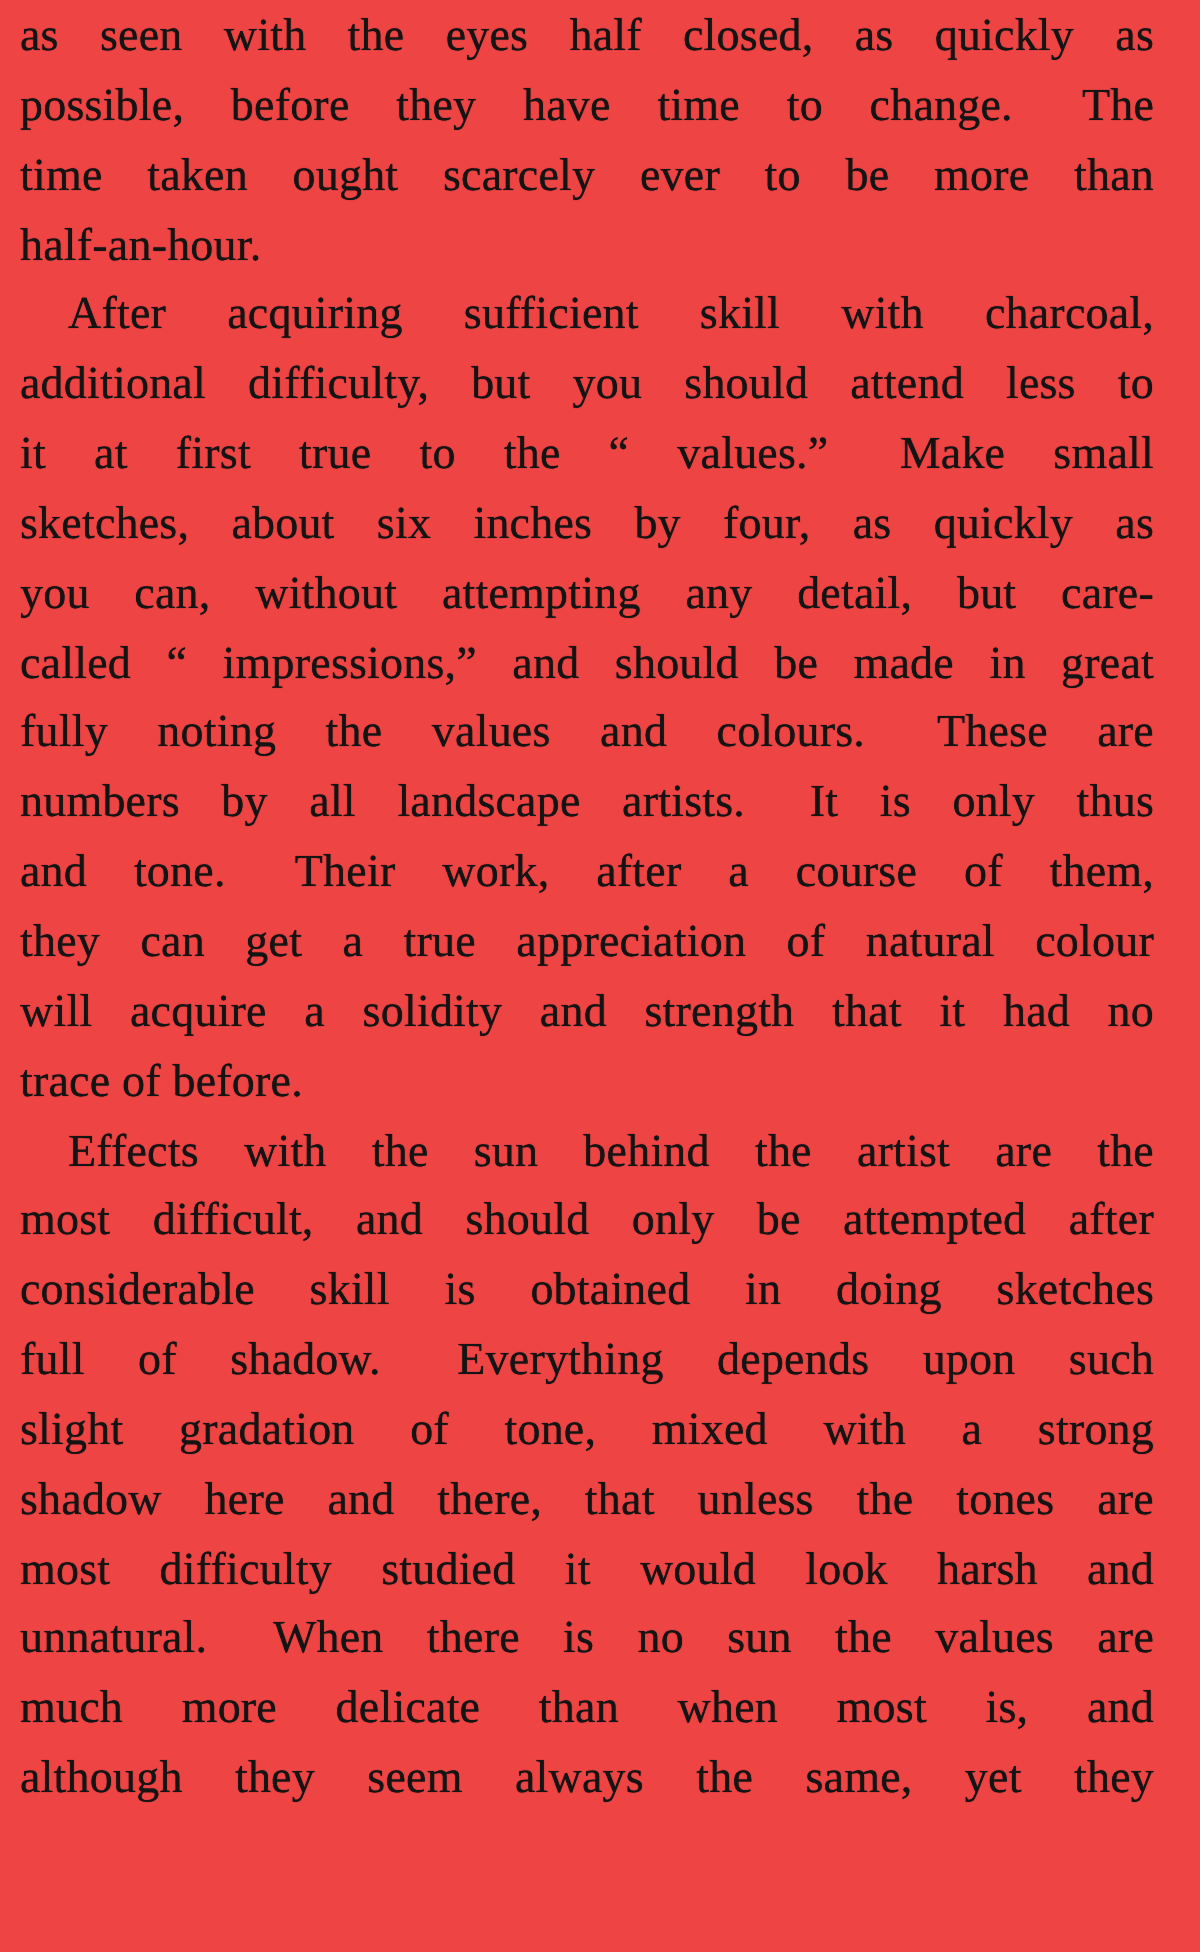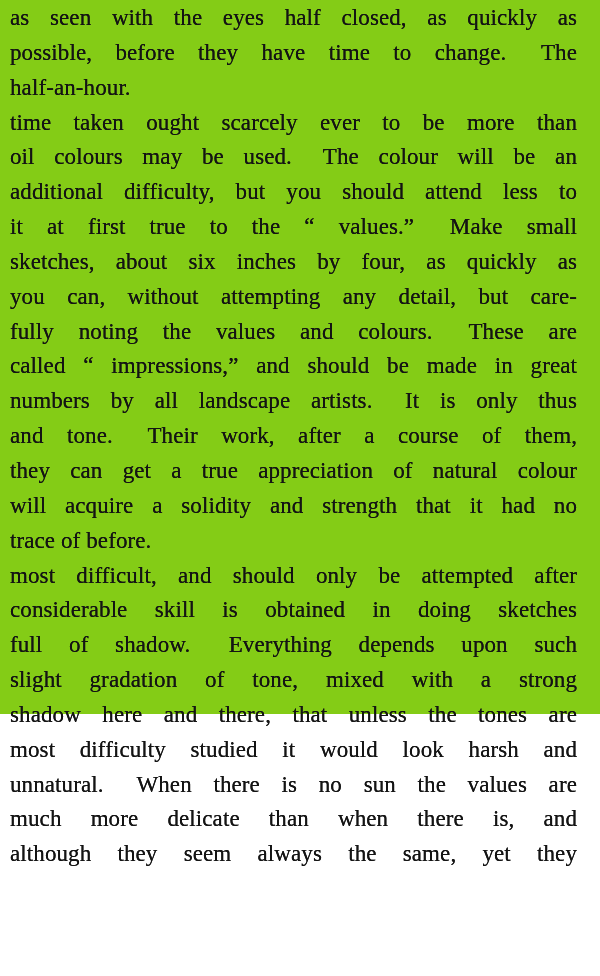--- a/index.html
+++ b/index.html
@@ -9,23 +9,23 @@
   }
   body {
     width: 600px;
     height: 976px;
     overflow: hidden;
     font-family: "Liberation Serif", "DejaVu Serif", serif;
   }
   .page {
     box-sizing: border-box;
     width: 600px;
-    height: 714px;
+    height: 976px;
     padding: 1px 23px 0 10px;
-    background: #84cc16;
+    background: #ef4444;
   }
   .para {
     margin: 0;
   }
   .line {
     font-size: 23px;
     line-height: 34.85px;
     height: 34.85px;
     color: #141414;
     text-align: left;
@@ -43,41 +43,42 @@
     padding-left: 24px;
   }
 </style>
 </head>
 <body>
 
 <div class="page">
     <div class="para">
       <div class="line just">as seen with the eyes half closed, as quickly as</div>
       <div class="line just">possible, before they have time to change.  The</div>
+      <div class="line just">time taken ought scarcely ever to be more than</div>
       <div class="line">half-an-hour.</div>
-      <div class="line just">time taken ought scarcely ever to be more than</div>
     </div>
     <div class="para">
-      <div class="line just">oil colours may be used.  The colour will be an</div>
+      <div class="line just indent">After acquiring sufficient skill with charcoal,</div>
       <div class="line just">additional difficulty, but you should attend less to</div>
       <div class="line just">it at first true to the “ values.”  Make small</div>
       <div class="line just">sketches, about six inches by four, as quickly as</div>
       <div class="line just">you can, without attempting any detail, but care-</div>
+      <div class="line just">called “ impressions,” and should be made in great</div>
       <div class="line just">fully noting the values and colours.  These are</div>
-      <div class="line just">called “ impressions,” and should be made in great</div>
       <div class="line just">numbers by all landscape artists.  It is only thus</div>
       <div class="line just">and tone.  Their work, after a course of them,</div>
       <div class="line just">they can get a true appreciation of natural colour</div>
       <div class="line just">will acquire a solidity and strength that it had no</div>
       <div class="line">trace of before.</div>
     </div>
     <div class="para">
+      <div class="line just indent">Effects with the sun behind the artist are the</div>
       <div class="line just">most difficult, and should only be attempted after</div>
       <div class="line just">considerable skill is obtained in doing sketches</div>
       <div class="line just">full of shadow.  Everything depends upon such</div>
       <div class="line just">slight gradation of tone, mixed with a strong</div>
       <div class="line just">shadow here and there, that unless the tones are</div>
       <div class="line just">most difficulty studied it would look harsh and</div>
       <div class="line just">unnatural.  When there is no sun the values are</div>
-      <div class="line just">much more delicate than when there is, and</div>
+      <div class="line just">much more delicate than when most is, and</div>
       <div class="line just">although they seem always the same, yet they</div>
     </div>
   </div>
 
 </body></html>

